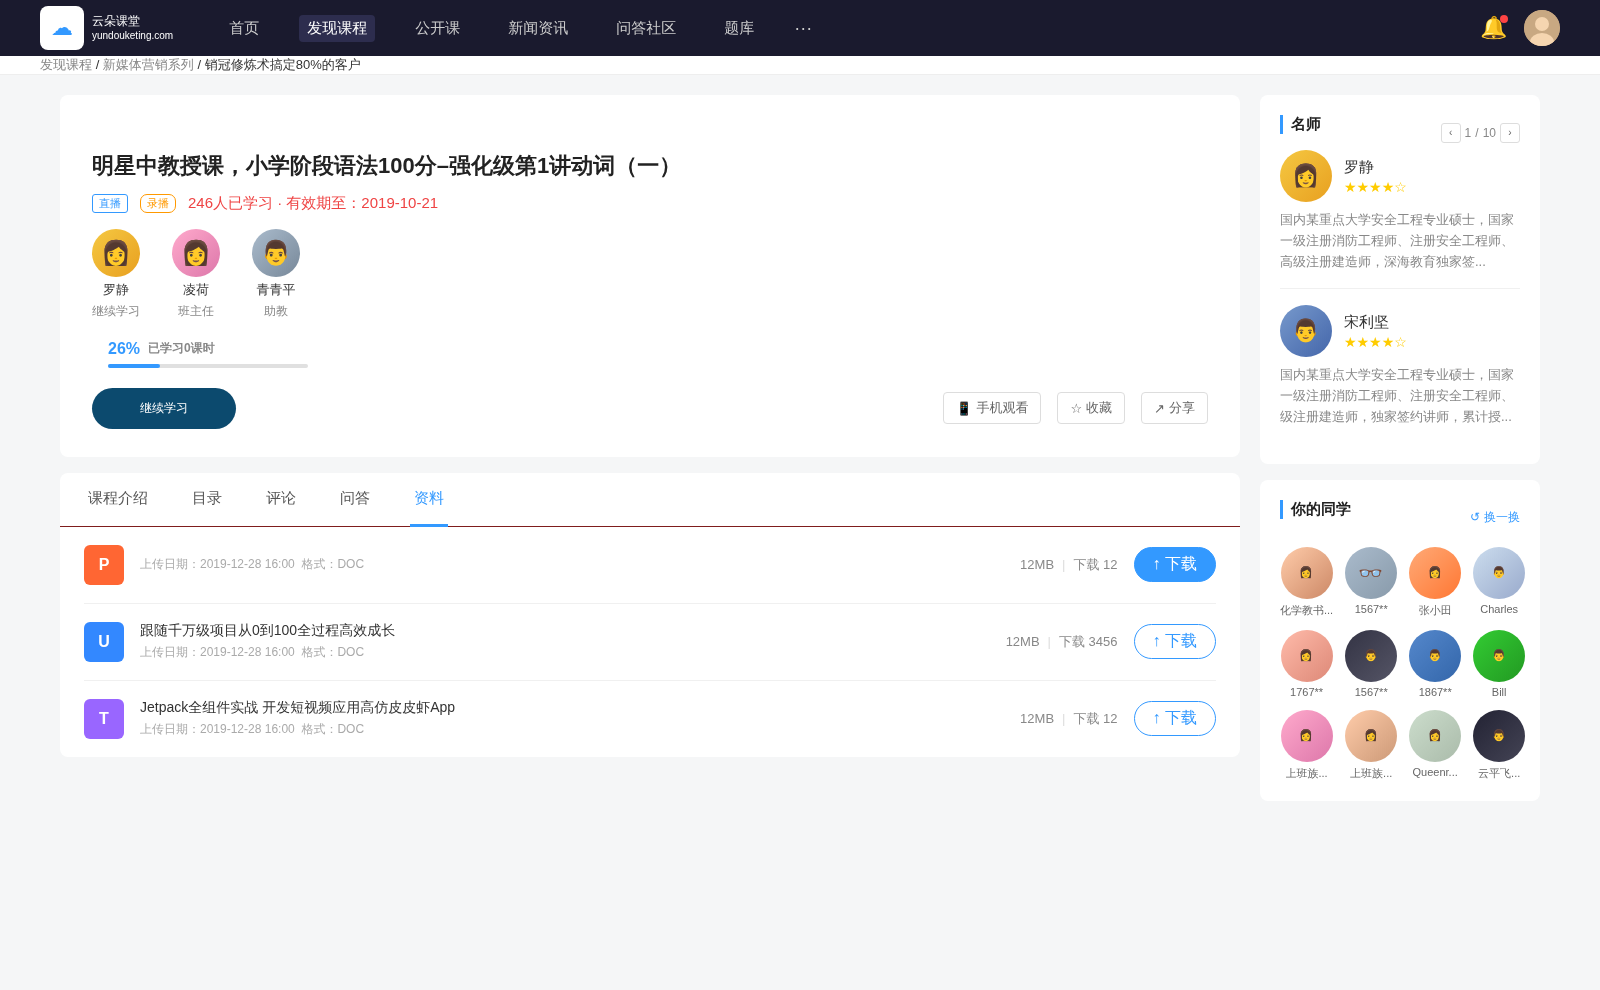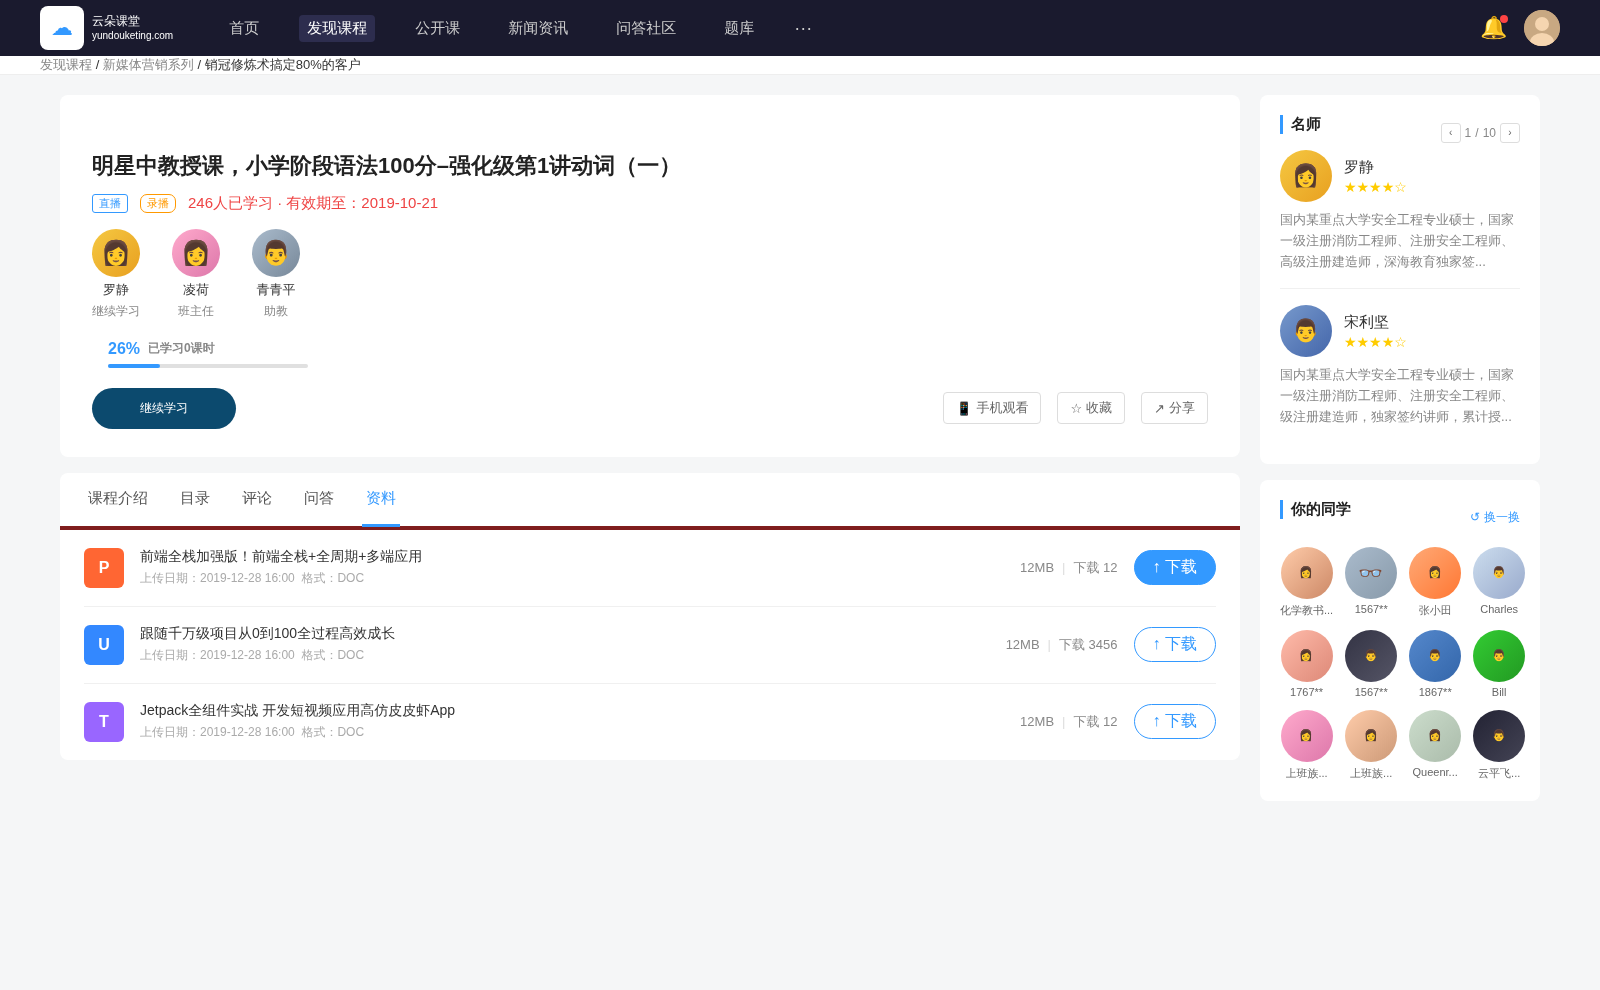--- a/index.html
+++ b/index.html
@@ -49,21 +49,21 @@
     .progress-sub { font-size: 12px; color: #888; }
     .progress-bar-bg { width: 200px; height: 4px; background: #e0e0e0; border-radius: 2px; margin-top: 4px; }
     .progress-bar-fill { height: 4px; background: #3399ff; border-radius: 2px; }
     .action-row { display: flex; align-items: center; gap: 16px; }
     .btn-continue { background: #0c4a6e; color: #fff; border: none; border-radius: 24px; padding: 12px 48px; font-size: 12px; cursor: pointer; font-weight: 400; }
     .action-buttons { margin-left: auto; display: flex; gap: 16px; }
     .action-btn { display: flex; align-items: center; gap: 4px; color: #666; background: none; border: 1px solid #ddd; border-radius: 4px; padding: 6px 12px; cursor: pointer; font-size: 13px; }
 
     
     .tabs-section { background: #fff; border-radius: 8px; margin-bottom: 0; }
-    .tabs-header { display: flex; gap: 24px; padding: 0 24px; border-bottom: 4px solid #7f1d1d; }
+    .tabs-header { display: flex; gap: 36px; padding: 0 24px; border-bottom: 1px solid #7f1d1d; }
     .tab { padding: 16px 4px; font-size: 15px; color: #555; cursor: pointer; border-bottom: 3px solid transparent; margin-bottom: -1px; }
     .tab.active { color: #3399ff; border-bottom-color: #3399ff; font-weight: 500; }
 
     
     .resource-list { padding: 0 24px; }
     .resource-item { display: flex; align-items: center; gap: 16px; padding: 18px 0; border-bottom: 1px solid #f0f0f0; }
     .resource-item:last-child { border-bottom: none; }
     .resource-icon { width: 40px; height: 40px; border-radius: 6px; display: flex; align-items: center; justify-content: center; font-size: 16px; font-weight: bold; color: #fff; flex-shrink: 0; }
     .resource-icon-p { background: #ff6633; }
     .resource-icon-u { background: #3388ff; }
@@ -217,21 +217,20 @@
         <div class="tab">目录</div>
         <div class="tab">评论</div>
         <div class="tab">问答</div>
         <div class="tab active">资料</div>
       </div>
       <div class="resource-list">
 
         <div class="resource-item">
           <div class="resource-icon resource-icon-p">P</div>
           <div class="resource-info">
-            <div class="resource-name">前端全栈加强版！前端全栈+全周期+多端应用</div>
             <div class="resource-meta-text">
               <span>上传日期：2019-12-28  16:00</span>&nbsp;&nbsp;<span>格式：DOC</span>
             </div>
           </div>
           <div class="resource-stats">
             <span>12MB</span>
             <span class="resource-divider">|</span>
             <span>下载 12</span>
           </div>
           <button class="btn-download filled">↑ 下载</button>

